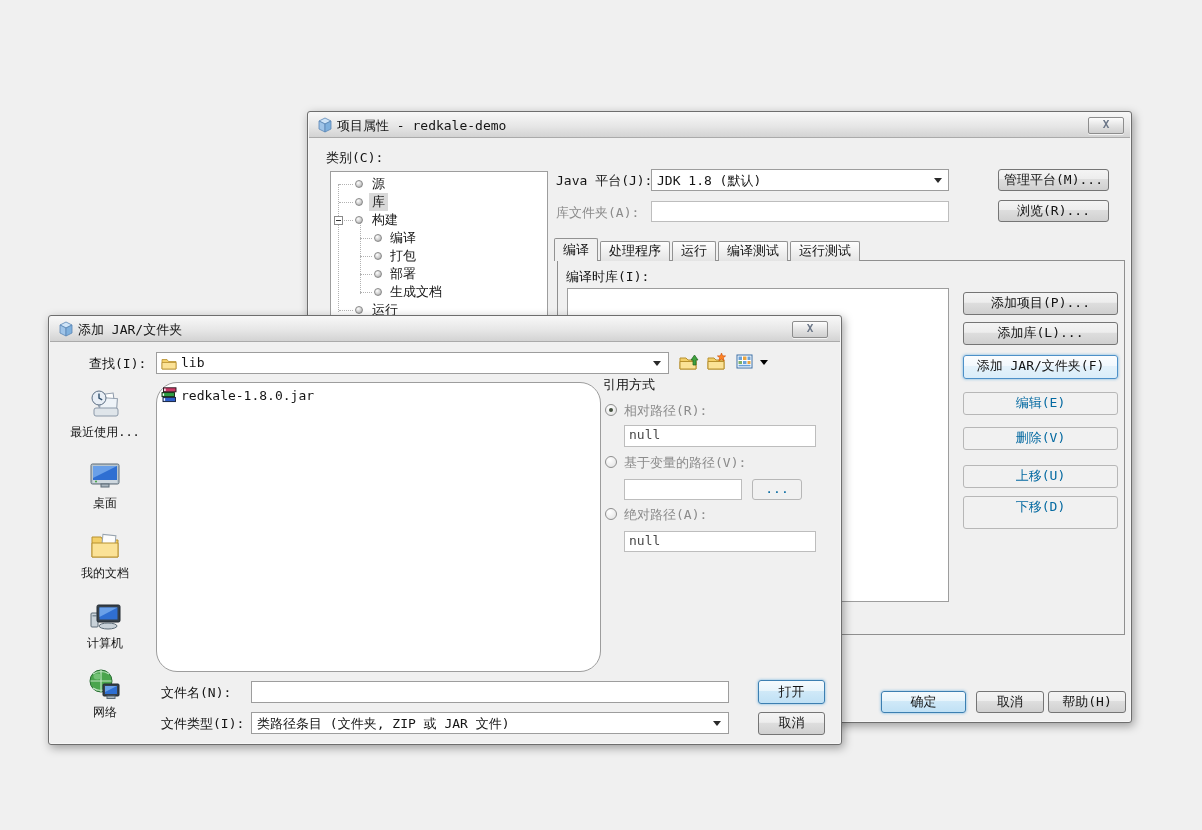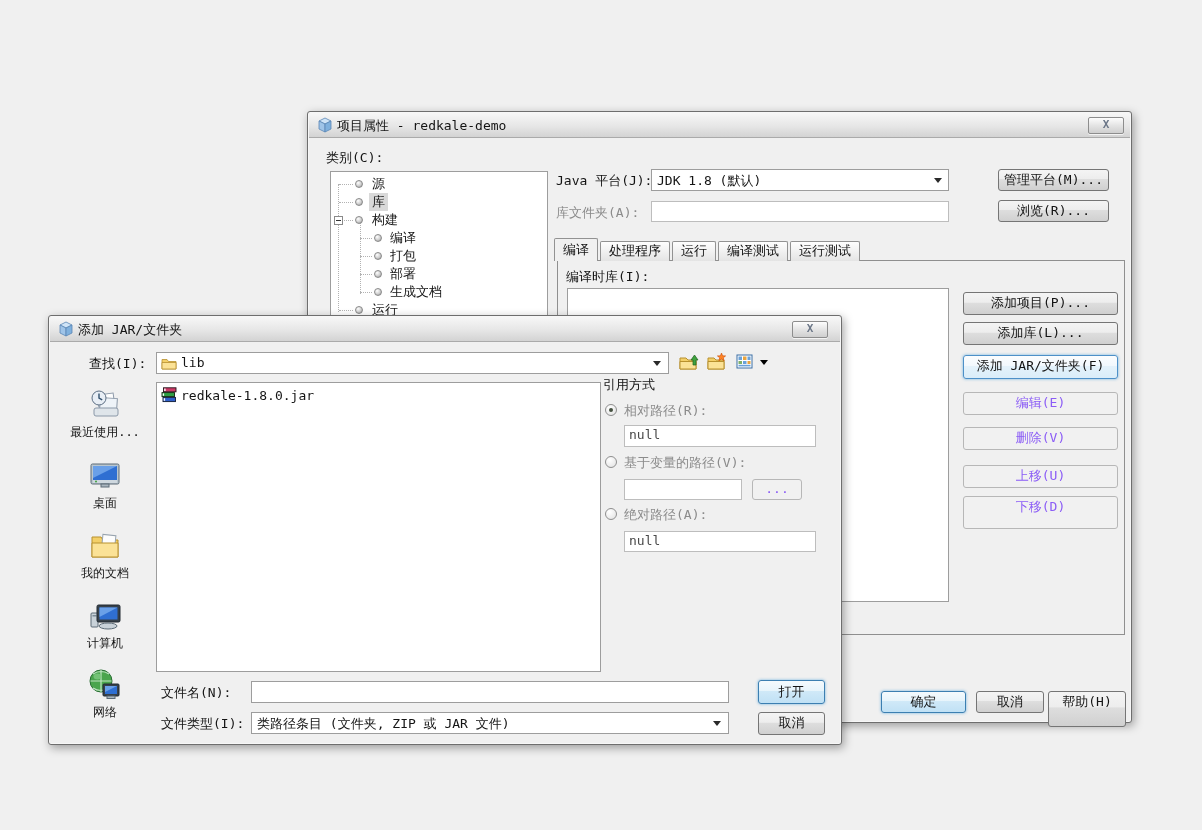--- a/index.html
+++ b/index.html
@@ -19,21 +19,21 @@
                background:linear-gradient(#fdfdfd,#e4e4e4 50%,#cfcfcf); color:#6b7687; font-weight:bold;
                font-size:11px; line-height:14px; text-align:center; box-shadow:0 1px 0 rgba(255,255,255,.7); cursor:default; }
   .lbl { position:absolute; white-space:nowrap; }
   .lbl.gray { color:#8b8b8b; }
   .btn { position:absolute; border:1px solid #757575; border-radius:3px; text-align:center; line-height:20px;
          background:linear-gradient(#f4f4f4,#ededed 45%,#dedede 46%,#d0d0d0); white-space:nowrap; cursor:default; }
   .btn.blue { border-color:#3c7fb1; background:linear-gradient(#f4fafd,#e7f4fb 45%,#d0e9f8 46%,#c0e1f5);
               box-shadow:0 0 3px rgba(94,168,221,.9); }
   .btn.focusblue { border-color:#4d90c8; background:linear-gradient(#fbfdfe,#f2f8fd 45%,#e4f2fb 46%,#daedf9);
               box-shadow:0 0 3px rgba(94,168,221,.9); }
-  .btn.disabled { border-color:#b7b7b7; background:#f1f1f1; color:#8b5cf6; box-shadow:none; }
+  .btn.disabled { border-color:#b7b7b7; background:#f1f1f1; color:#0369a1; box-shadow:none; }
   .field { position:absolute; background:#fff; border:1px solid #9d9d9d; padding:1px 4px; color:#222; }
   .field.dim { border-color:#bdbdbd; color:#4a4a4a; }
   .combo { position:absolute; background:#fff; border:1px solid #9d9d9d; }
   .combo .val { position:absolute; left:5px; top:2px; white-space:nowrap; }
   .arr { position:absolute; width:0; height:0; border-left:4px solid transparent;
          border-right:4px solid transparent; border-top:5px solid #2a2a2a; }
   
   .tabstrip { position:absolute; display:flex; align-items:flex-end; z-index:2; }
   .tab { height:20px; line-height:18px; padding:0 8px; margin-right:2px; border:1px solid #929292; border-bottom:none;
          border-radius:2px 2px 0 0; background:linear-gradient(#fefefe,#e4e4e4); cursor:default; }
@@ -146,21 +146,21 @@
   <div class="btn" style="left:655px; top:180px; width:155px; height:23px;">添加项目(P)...</div>
   <div class="btn" style="left:655px; top:210px; width:155px; height:23px;">添加库(L)...</div>
   <div class="btn focusblue" style="left:655px; top:243px; width:155px; height:24px;">添加 JAR/文件夹(F)</div>
   <div class="btn disabled" style="left:655px; top:280px; width:155px; height:23px;">编辑(E)</div>
   <div class="btn disabled" style="left:655px; top:315px; width:155px; height:23px;">删除(V)</div>
   <div class="btn disabled" style="left:655px; top:353px; width:155px; height:23px;">上移(U)</div>
   <div class="btn disabled" style="left:655px; top:384px; width:155px; height:33px;">下移(D)</div>
 
   <div class="btn blue" style="left:573px; top:579px; width:85px; height:22px;">确定</div>
   <div class="btn" style="left:668px; top:579px; width:68px; height:22px;">取消</div>
-  <div class="btn" style="left:740px; top:579px; width:78px; height:36px;">帮助(H)</div>
+  <div class="btn" style="left:740px; top:579px; width:78px; height:22px;">帮助(H)</div>
 </div>
 
 <div class="window" style="left:48px; top:292px; width:794px; height:430px; z-index:2;">
   <div class="titlebar">
     <svg class="win-icon" viewBox="0 0 16 16">
       <polygon points="8,1 14,4 8,7 2,4" fill="#cfe4f7" stroke="#5a87b5" stroke-width="0.8"></polygon>
       <polygon points="2,4 8,7 8,15 2,12" fill="#9fc4e8" stroke="#5a87b5" stroke-width="0.8"></polygon>
       <polygon points="14,4 8,7 8,15 14,12" fill="#7fb0dd" stroke="#5a87b5" stroke-width="0.8"></polygon>
     </svg>
     <span class="title-text">添加 JAR/文件夹</span>
@@ -250,21 +250,21 @@
       <path d="M2.5 13 L23.5 13 M13 2 L13 24 M5 6 A14 14 0 0 1 21 6 M5 20 A14 14 0 0 0 21 20" stroke="#bfe3c2" stroke-width="1.2" fill="none"></path>
       <ellipse cx="9.5" cy="8.5" rx="4" ry="3" fill="#7ec981" opacity="0.8"></ellipse>
       <rect x="15" y="16" width="16" height="12" rx="1" fill="#37414a" stroke="#222b33"></rect>
       <rect x="17" y="18" width="12" height="8" fill="#2f6fd2"></rect>
       <polygon points="17,18 29,18 17,24" fill="#6aa0e8"></polygon>
       <rect x="19" y="28" width="8" height="2.5" fill="#aab6bf" stroke="#5c6b77"></rect>
     </svg>
     <span class="plabel">网络</span>
   </div>
 
-  <div class="listbox" style="left:107px; top:66px; width:445px; height:290px;">
+  <div class="listbox" style="left:107px; top:66px; width:445px; height:290px;border-radius:21px;">
     <div class="file-row">
       <svg width="16" height="16" viewBox="0 0 16 16">
         <rect x="2.5" y="0.8" width="12.5" height="4" fill="#cc3a66" stroke="#23131a" stroke-width="0.9"></rect>
         <rect x="1" y="5.6" width="12.5" height="4" fill="#2f9e44" stroke="#11230f" stroke-width="0.9"></rect>
         <rect x="2" y="10.4" width="12.5" height="4.2" fill="#2f5fc9" stroke="#101a33" stroke-width="0.9"></rect>
         <rect x="3.2" y="1.6" width="1.4" height="2.4" fill="#fff"></rect>
         <rect x="1.7" y="6.4" width="1.4" height="2.4" fill="#fff"></rect>
         <rect x="2.7" y="11.2" width="1.4" height="2.6" fill="#fff"></rect>
       </svg><span>redkale-1.8.0.jar</span>
     </div>

